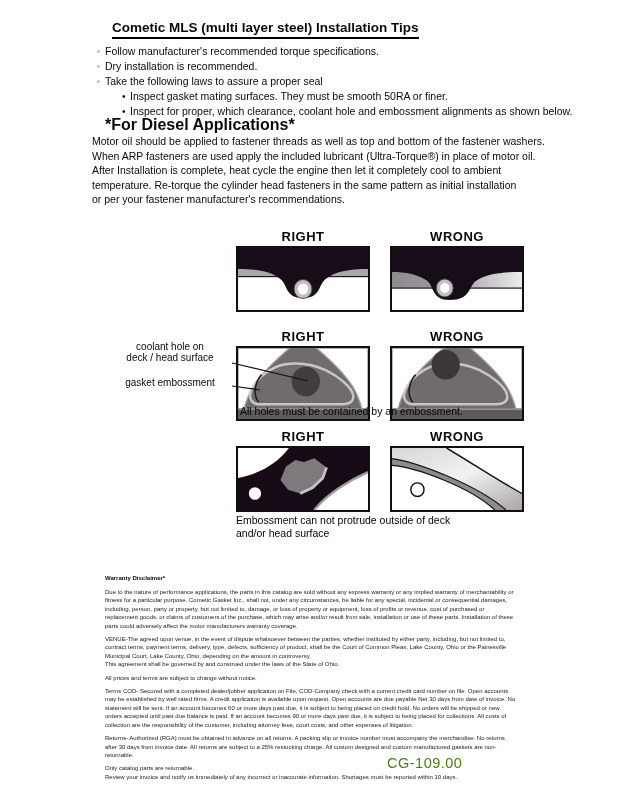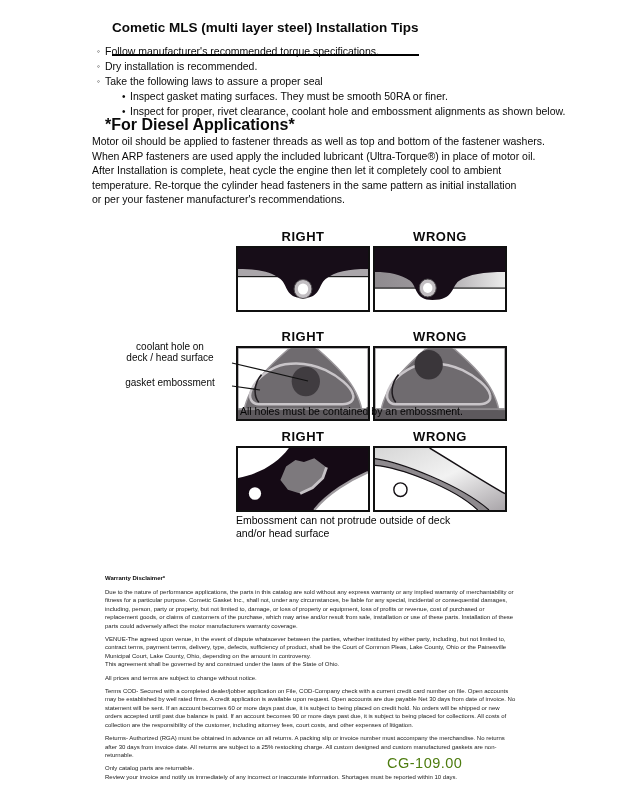--- a/index.html
+++ b/index.html
@@ -5,34 +5,34 @@
   html,body{margin:0;padding:0;background:#e8e8e8;}
   .page{
     position:relative;width:618px;height:800px;background:#ffffff;
     font-family:"Liberation Sans", sans-serif;color:#0a0a0a;overflow:hidden;
     margin:0 auto;
   }
   .prewrap{white-space:pre-line;}
   .title{
     position:absolute;left:112px;top:20px;margin:0;
     font-size:13.5px;font-weight:bold;
-    border-bottom:2px solid #000;padding-bottom:19px;
+    border-bottom:2px solid #000;padding-bottom:2px;
   }
   .tips{position:absolute;left:97px;top:44px;width:500px;}
   .tip{display:flex;font-size:10.5px;line-height:15px;}
   .tip .marker{width:8px;flex:0 0 8px;font-size:8.5px;line-height:15px;}
   .tip.sub{margin-left:25px;}
   .tip.sub .marker{font-size:10px;}
   .diesel-heading{position:absolute;left:105px;top:116px;margin:0;font-size:16px;font-weight:bold;}
   .body-par{position:absolute;left:92px;width:480px;margin:0;font-size:10.5px;line-height:14.5px;}
   .par1{top:134px;}
   .par2{top:163px;}
   .par3{top:206px;}
 
-  .fig-row{position:absolute;left:236px;display:flex;gap:3px;}
+  .fig-row{position:absolute;left:236px;display:flex;gap:20px;}
   .fig-col{display:flex;flex-direction:column;align-items:center;}
   .fig-label{font-size:13px;font-weight:bold;line-height:14px;margin-bottom:2px;letter-spacing:0.5px;}
   .panel{border:2px solid #101010;display:block;background:#fff;}
   .fig-caption{position:absolute;left:236px;margin:0;font-size:10.5px;line-height:13px;color:#050505;}
   .cap1{top:312px;}
   .cap2{top:405px;left:240px;}
   .cap3{top:514px;width:230px;}
   .row1{top:230px;}
   .row2{top:330px;}
   .row3{top:430px;}
@@ -66,21 +66,21 @@
     <div class="tip">
       <span class="marker">◦</span>
       <span>Take the following laws to assure a proper seal</span>
     </div>
     <div class="tip sub">
       <span class="marker">•</span>
       <span>Inspect gasket mating surfaces.  They must be smooth 50RA or finer.</span>
     </div>
     <div class="tip sub">
       <span class="marker">•</span>
-      <span>Inspect for proper, rivet clearance, coolant hole and embossment alignments as shown below.</span>
+      <span>Inspect for proper, which clearance, coolant hole and embossment alignments as shown below.</span>
     </div>
   </div>
 
   <h2 class="diesel-heading">*For Diesel Applications*</h2>
   <p class="body-par par1 prewrap">Motor oil should be applied to fastener threads as well as top and bottom of the fastener washers.
 When ARP fasteners are used apply the included lubricant (Ultra-Torque®) in place of motor oil.</p>
   <p class="body-par par2 prewrap">After Installation is complete, heat cycle the engine then let it completely cool to ambient
 temperature. Re-torque the cylinder head fasteners in the same pattern as initial installation
 or per your fastener manufacturer's recommendations.</p>
 

